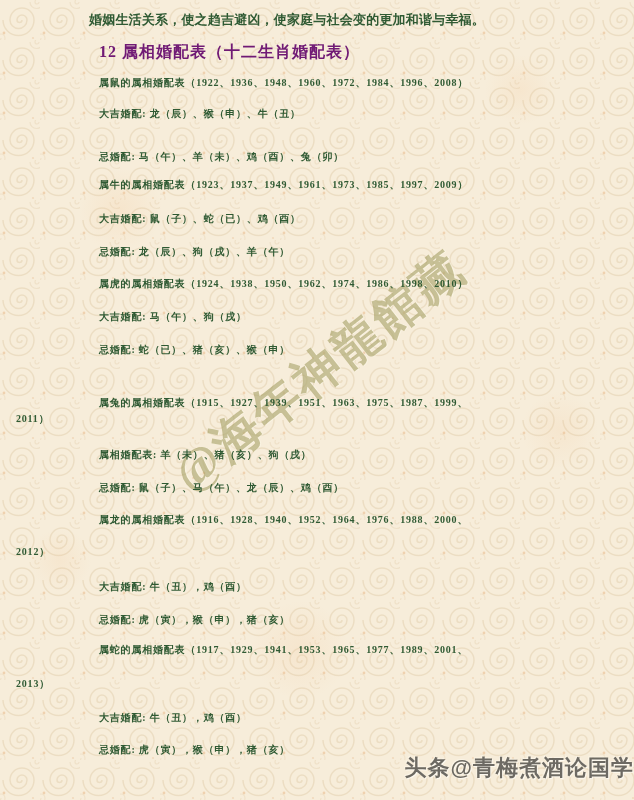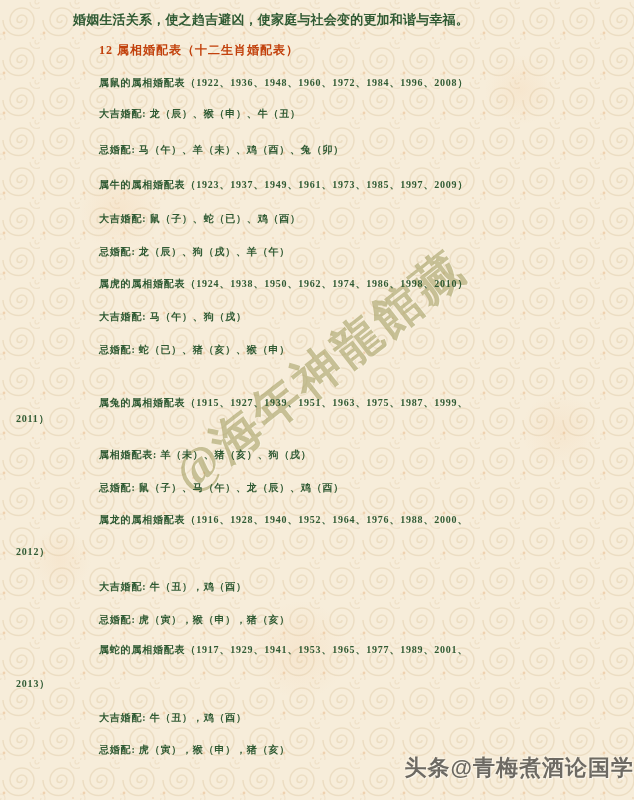--- a/index.html
+++ b/index.html
@@ -26,22 +26,22 @@
     font-size:48px;font-weight:bold;letter-spacing:3px;
     color:rgba(148,142,74,.50);
     text-shadow:1px 1px 0 rgba(255,255,240,.35);
   }
   .lines{position:absolute;inset:0;z-index:2;}
   .tline{
     position:absolute;white-space:nowrap;
     font-weight:bold;font-size:10px;letter-spacing:.8px;
     color:#2f5a33;
   }
-  .tline.intro{font-size:13px;letter-spacing:.2px;}
-  .tline.heading{font-size:12px;letter-spacing:1px;color:#c2410c;}
+  .tline.intro{font-size:13px;letter-spacing:.2px;margin-left:16px;}
+  .tline.heading{font-size:16px;letter-spacing:1px;color:#701a75;}
   .wm-br{
     position:absolute;right:0;top:753px;z-index:3;white-space:nowrap;
     font-family:"Liberation Sans","DejaVu Sans",sans-serif;
     font-size:22px;font-weight:bold;letter-spacing:1px;
     color:rgba(77,74,68,.82);
     text-shadow:1px 1px 0 rgba(255,252,245,.75), -1px -1px 0 rgba(255,252,245,.45);
     text-align:center;
   }
 </style>
 </head>
@@ -65,21 +65,21 @@
 
   <div class="blush"></div>
 
   <div class="wm-diagonal">@海年神龍館藏</div>
 
   <div class="lines">
       <div class="tline intro" style="left: 73px; top: 11px;">婚姻生活关系，使之趋吉避凶，使家庭与社会变的更加和谐与幸福。</div>
       <div class="tline heading" style="left: 99px; top: 42px;">12 属相婚配表（十二生肖婚配表）</div>
       <div class="tline body" style="left: 99px; top: 76px;">属鼠的属相婚配表（1922、1936、1948、1960、1972、1984、1996、2008）</div>
       <div class="tline body" style="left: 99px; top: 107px;">大吉婚配: 龙（辰）、猴（申）、牛（丑）</div>
-      <div class="tline body" style="left: 99px; top: 143px;">忌婚配: 马（午）、羊（未）、鸡（酉）、兔（卯）</div>
+      <div class="tline body" style="left: 99px; top: 150px;">忌婚配: 马（午）、羊（未）、鸡（酉）、兔（卯）</div>
       <div class="tline body" style="left: 99px; top: 178px;">属牛的属相婚配表（1923、1937、1949、1961、1973、1985、1997、2009）</div>
       <div class="tline body" style="left: 99px; top: 245px;">忌婚配: 龙（辰）、狗（戌）、羊（午）</div>
       <div class="tline body" style="left: 99px; top: 212px;">大吉婚配: 鼠（子）、蛇（已）、鸡（酉）</div>
       <div class="tline body" style="left: 99px; top: 277px;">属虎的属相婚配表（1924、1938、1950、1962、1974、1986、1998、2010）</div>
       <div class="tline body" style="left: 99px; top: 310px;">大吉婚配: 马（午）、狗（戌）</div>
       <div class="tline body" style="left: 99px; top: 343px;">忌婚配: 蛇（已）、猪（亥）、猴（申）</div>
       <div class="tline body" style="left: 99px; top: 396px; text-align: center;">属兔的属相婚配表（1915、1927、1939、1951、1963、1975、1987、1999、</div>
       <div class="tline body" style="left: 16px; top: 412px;">2011）</div>
       <div class="tline body" style="left: 99px; top: 448px;">属相婚配表: 羊（未）、猪（亥）、狗（戌）</div>
       <div class="tline body" style="left: 99px; top: 481px;">忌婚配: 鼠（子）、马（午）、龙（辰）、鸡（酉）</div>

